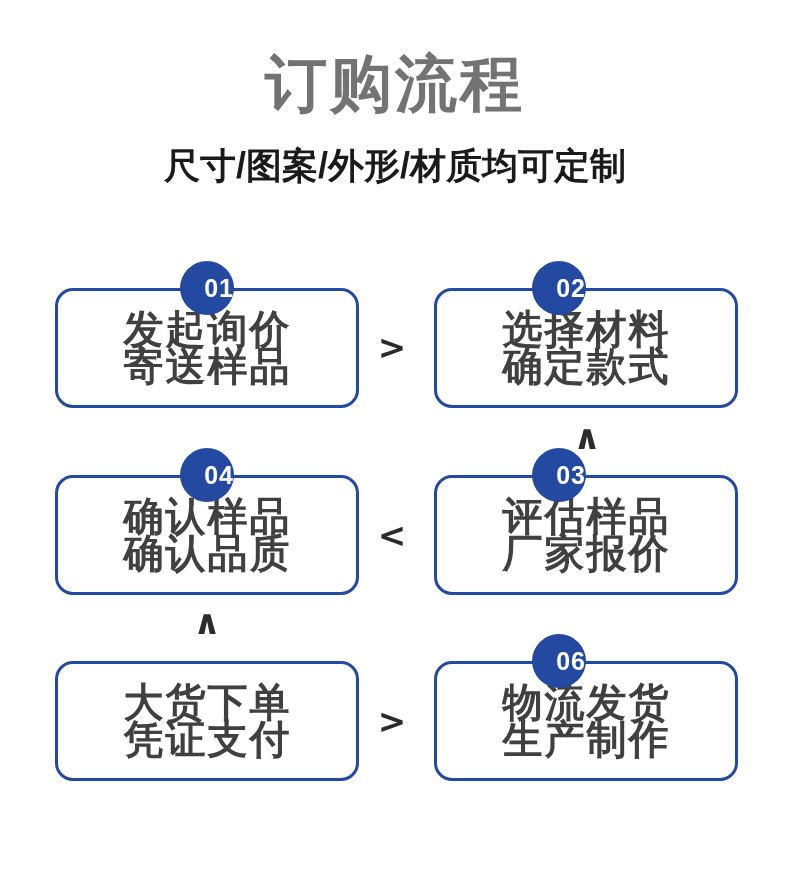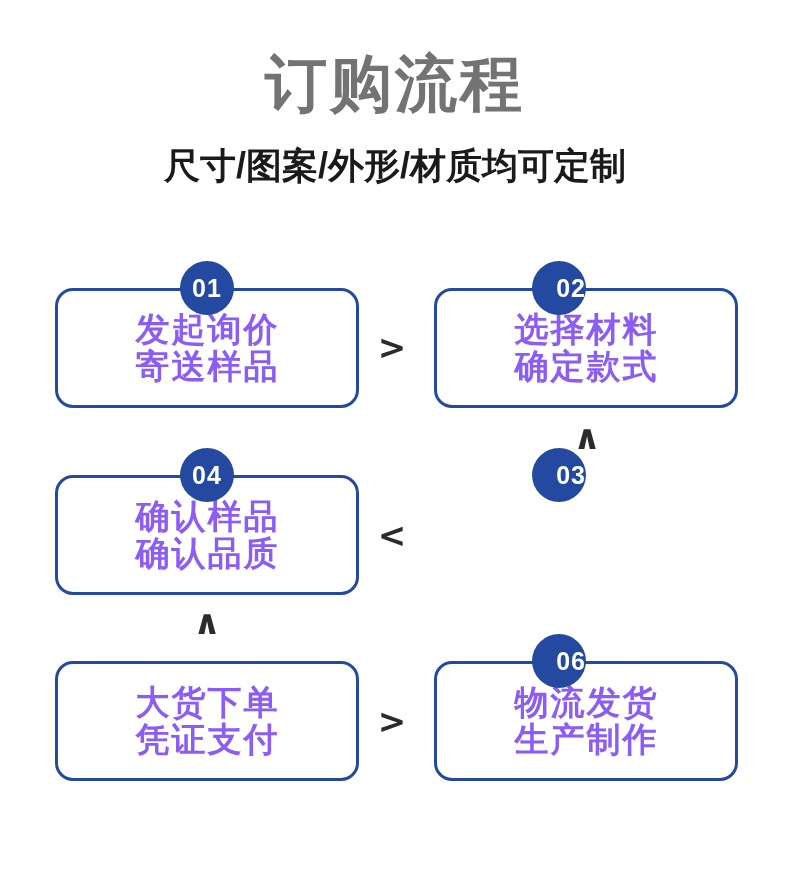--- a/index.html
+++ b/index.html
@@ -76,24 +76,24 @@
     border-radius: 18px;
     background: #ffffff;
   }
   .step-text {
     position: absolute;
     left: 1px;
     right: 0;
     top: 50%;
     transform: translateY(-50%);
     text-align: center;
-    font-size: 34px;
+    font-size: 40px;
     line-height: 37px;
     font-weight: bold;
-    color: #8b5cf6;
+    color: #404040;
     letter-spacing: 2px;
     white-space: nowrap;
   }
   .step-text .ln { display: block; }
 
   .step-badge {
     position: absolute;
     width: 54px;
     height: 54px;
     border-radius: 50%;
@@ -107,21 +107,21 @@
     z-index: 5;
   }
 
   
   .col-left  { left: 55px; }
   .col-right { left: 434px; }
   .row-1 { top: 288px; }
   .row-2 { top: 475px; }
   .row-3 { top: 661px; }
 
-  .badge-c-left  { left: 180px; }
+  .badge-c-left  { left: 180px; text-align: right; }
   .badge-c-right { left: 532px; text-align: right; }
   .badge-r1 { top: 261px; }
   .badge-r2 { top: 448px; }
   .badge-r3 { top: 634px; }
 
   
   .connector {
     position: absolute;
     color: #2b2b2b;
     font-family: "DejaVu Sans", sans-serif;
@@ -167,20 +167,26 @@
     <div class="step-badge badge-c-right badge-r1">02</div>
 
     <div class="step col-left row-2">
       <div class="step-text">
         <span class="ln">确认样品</span>
         <span class="ln">确认品质</span>
       </div>
     </div>
     <div class="step-badge badge-c-left badge-r2">04</div>
 
+    <div class="step col-right row-2">
+      <div class="step-text">
+        <span class="ln">评估样品</span>
+        <span class="ln">厂家报价</span>
+      </div>
+    </div>
     <div class="step-badge badge-c-right badge-r2">03</div>
 
     <div class="step col-left row-3">
       <div class="step-text">
         <span class="ln">大货下单</span>
         <span class="ln">凭证支付</span>
       </div>
     </div>
 
     <div class="step col-right row-3">

